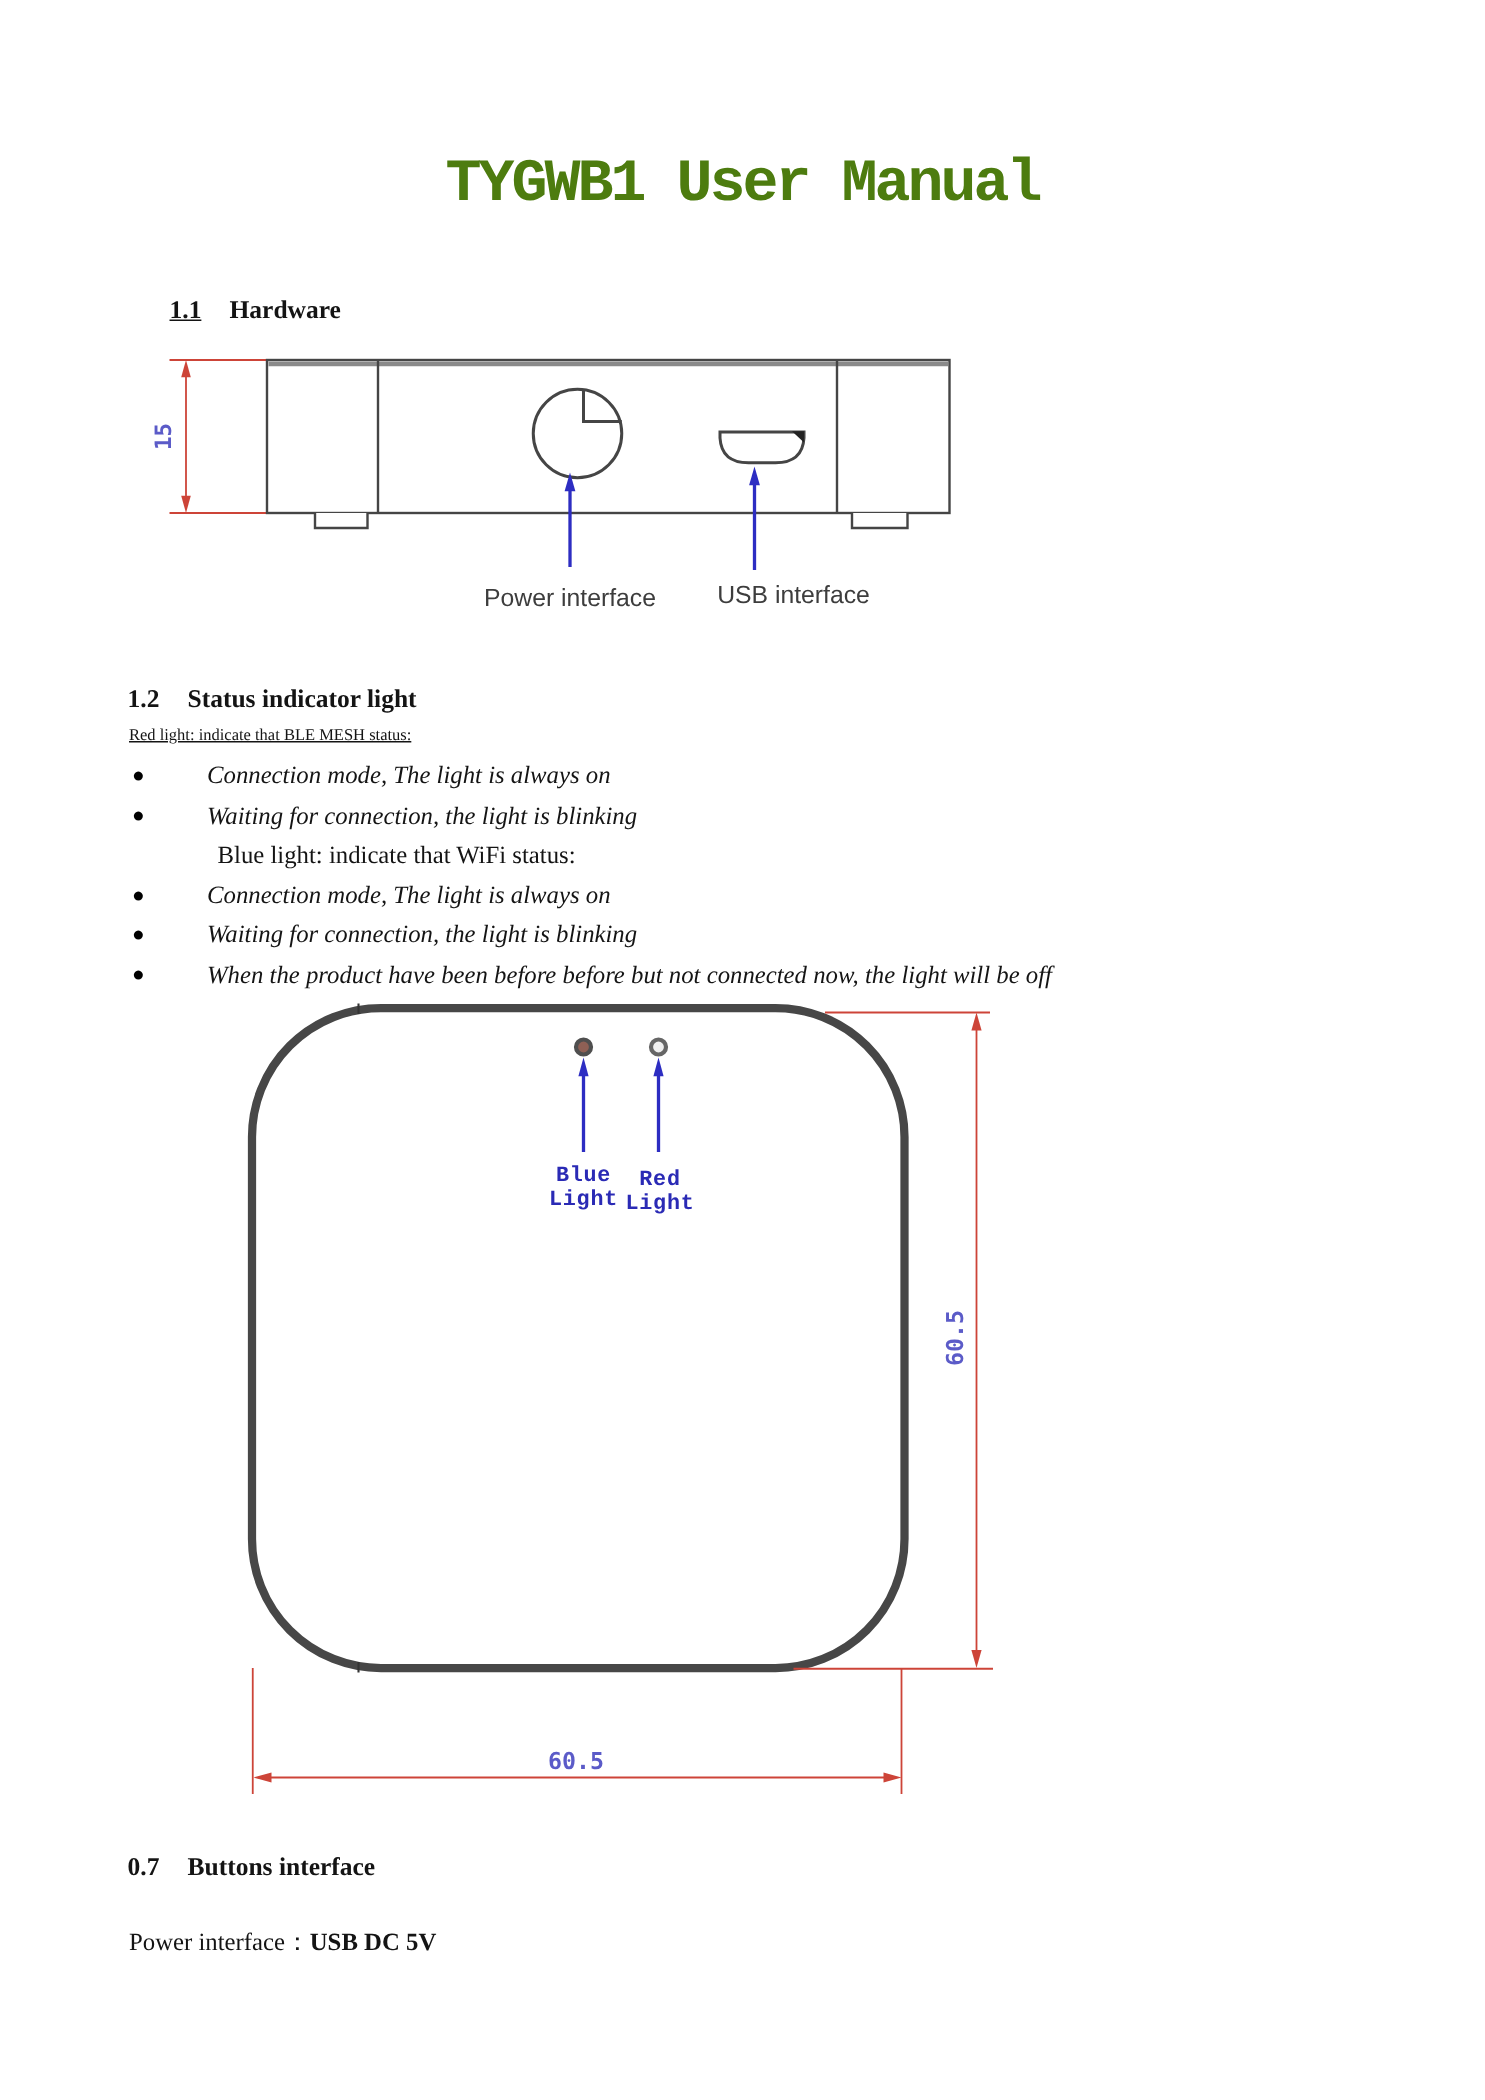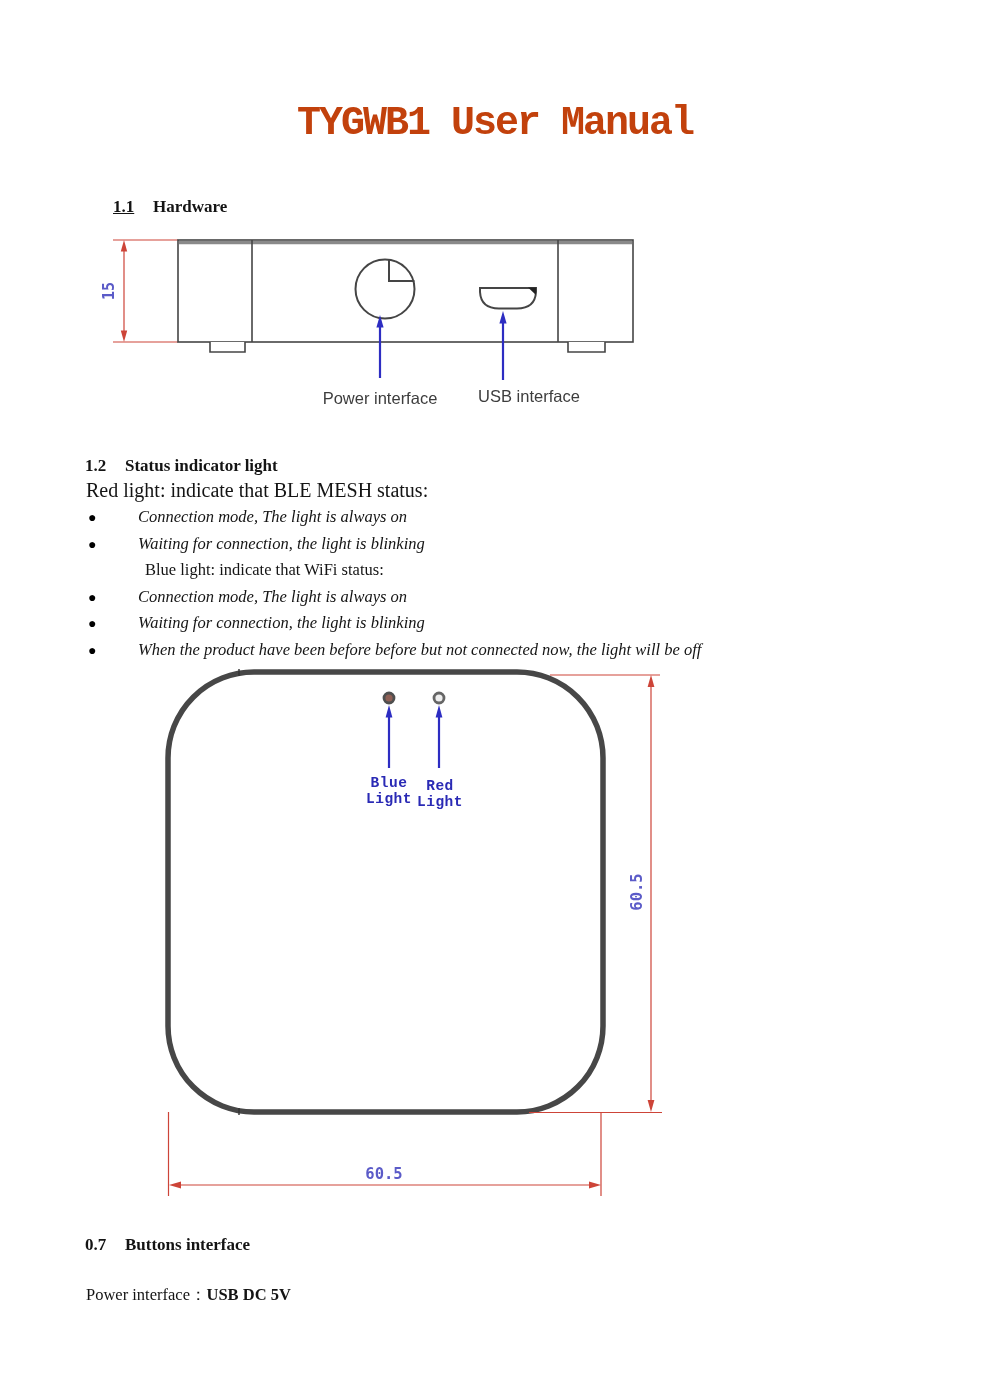--- a/index.html
+++ b/index.html
@@ -12,35 +12,36 @@
     color:#141414;
     overflow:hidden;
   }
   .title{
     position:absolute;left:0;top:98px;width:990px;
     text-align:center;
     font-family:"Liberation Mono", monospace;
     font-weight:700;
     font-size:40px;line-height:52px;
     letter-spacing:-2px;
-    margin:0;color:#c2410c;
+    margin:0;color:#4d7c0f;
     font-stretch:condensed;
   }
   .h1,.h2{
     position:absolute;
     font-weight:bold;
     font-size:17px;line-height:24px;
     white-space:nowrap;
   }
   .h1 .num{display:inline-block;min-width:26px;}
   .h2 .num{display:inline-block;min-width:40px;}
   .para{
     position:absolute;
-    font-size:20px;line-height:22px;
+    font-size:11px;line-height:22px;
     white-space:nowrap;
+    text-decoration:underline;
   }
   .bullet-line{
     position:absolute;left:0;
     font-size:16.5px;line-height:22px;
     white-space:nowrap;
   }
   .bullet-line .dot{
     position:absolute;left:88px;top:1px;
     font-size:14px;color:#000;
   }

